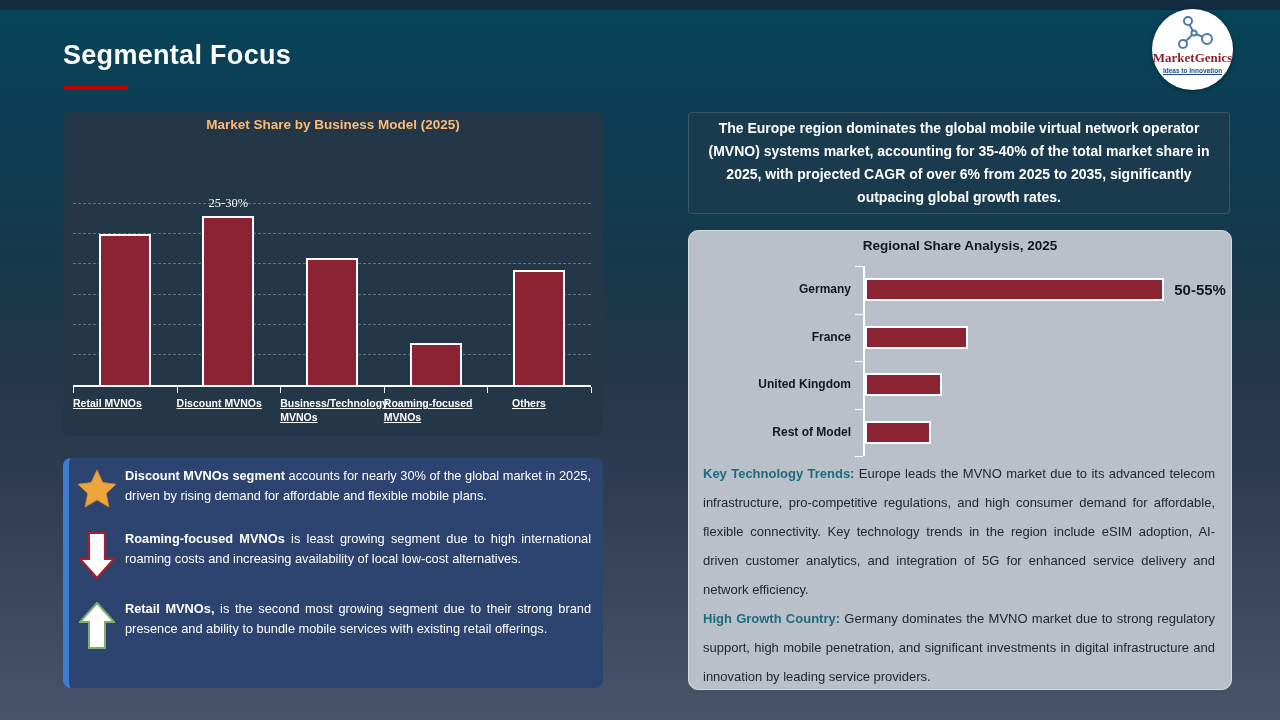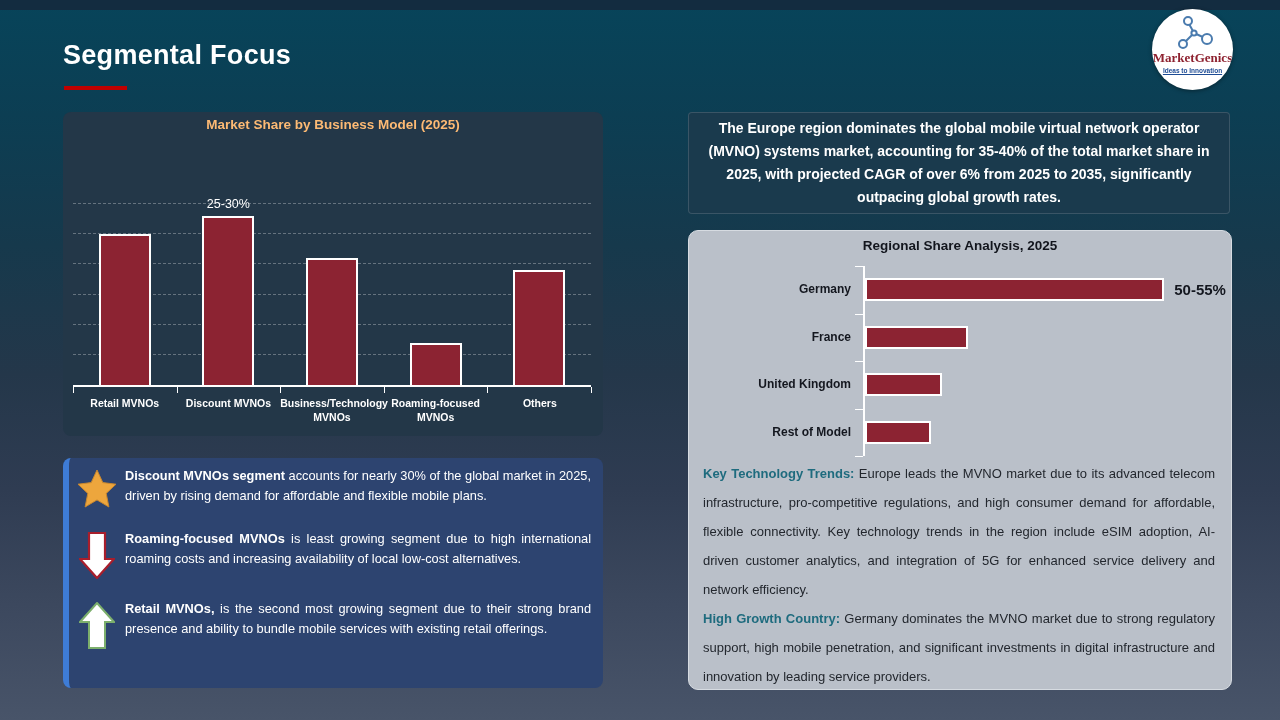--- a/index.html
+++ b/index.html
@@ -32,21 +32,21 @@
     background:#233748; border-radius:8px;
   }
   .vchart-title { text-align:center; padding-top:5px; color:#fdba74; font-weight:bold; font-size:13.5px; }
   .vplot { position:absolute; left:10px; top:62px; width:518px; height:211px; }
   .vgrid { position:absolute; left:0; width:518px; height:0; border-top:1px dashed rgba(255,255,255,.30); }
   .vbar { position:absolute; bottom:0; width:52px; background:#8C2332; border:2px solid #FFFFFF; border-bottom:none; }
   .vbar-label { position:absolute; color:#FFFFFF; font-size:12.5px; text-align:center; width:80px; }
   .vaxis { position:absolute; left:10px; top:273px; width:518px; height:2px; background:#FFFFFF; }
   .vtick { position:absolute; top:275px; width:1px; height:6px; background:#FFFFFF; }
   .vcats { position:absolute; left:10px; top:285px; width:518px; }
-  .vcat { position:absolute; top:0; color:#FFFFFF; font-size:10.5px; font-weight:bold; text-align:center; line-height:1.3; }
+  .vcat { position:absolute; top:0; color:#FFFFFF; font-size:10.5px; font-weight:bold; line-height:1.3;text-decoration:underline; }
 
   
   .insights {
     position:absolute; left:63px; top:458px; width:540px; height:230px;
     background:#2D4470; border-radius:8px; border-left:6px solid #3E7CD6;
     display:flex; flex-direction:column; gap:20px; padding:8px 12px 8px 0;
   }
   .insight-row { display:flex; align-items:flex-start; }
   .insight-icon { width:56px; min-width:56px; display:flex; justify-content:center; margin-top:3px; }
   .insight-text { flex:1; color:#FFFFFF; font-size:12.8px; line-height:19.5px; text-align:justify; }
@@ -105,40 +105,40 @@
     <div class="vchart-title">Market Share by Business Model (2025)</div>
     <div class="vplot" id="vplot">
         <div class="vgrid" style="bottom: 30.15px;"></div>
         <div class="vgrid" style="bottom: 60.3px;"></div>
         <div class="vgrid" style="bottom: 90.45px;"></div>
         <div class="vgrid" style="bottom: 120.6px;"></div>
         <div class="vgrid" style="bottom: 150.75px;"></div>
         <div class="vgrid" style="bottom: 180.9px;"></div>
         <div class="vbar" style="left: 25.8px; height: 150.75px; background: rgb(140, 35, 50);"></div>
         <div class="vbar" style="left: 129.4px; height: 168.84px; background: rgb(140, 35, 50);"></div>
-        <div class="vbar-label" style="left: 115.4px; bottom: 173.84px;">25-30%</div>
+        <div class="vbar-label" style="left: 115.4px; bottom: 173.84px; font-family: Liberation Serif, serif;">25-30%</div>
         <div class="vbar" style="left: 233px; height: 126.63px; background: rgb(140, 35, 50);"></div>
         <div class="vbar" style="left: 336.6px; height: 42.21px; background: rgb(140, 35, 50);"></div>
         <div class="vbar" style="left: 440.2px; height: 114.57px; background: rgb(140, 35, 50);"></div>
       </div>
     <div class="vaxis"></div>
     <div id="vticks">
         <div class="vtick" style="left: 10px;"></div>
         <div class="vtick" style="left: 113.6px;"></div>
         <div class="vtick" style="left: 217.2px;"></div>
         <div class="vtick" style="left: 320.8px;"></div>
         <div class="vtick" style="left: 424.4px;"></div>
         <div class="vtick" style="left: 528px;"></div>
       </div>
     <div class="vcats" id="vcats">
         <div class="vcat" style="left: 0px; width: 103.6px;">Retail MVNOs</div>
         <div class="vcat" style="left: 103.6px; width: 103.6px;">Discount MVNOs</div>
         <div class="vcat" style="left: 207.2px; width: 103.6px;">Business/Technology MVNOs</div>
         <div class="vcat" style="left: 310.8px; width: 103.6px;">Roaming-focused MVNOs</div>
-        <div class="vcat" style="left: 415px; width: 103.6px;">Others</div>
+        <div class="vcat" style="left: 439px; width: 103.6px;">Others</div>
       </div>
   </section>
 
   <section class="insights">
     <div class="insight-row">
       <span class="insight-icon">
         <svg width="40" height="40" viewBox="0 0 40 40">
             <polygon points="20,1 25.8,13.6 39,15.2 29.2,24.4 31.9,38 20,30.9 8.1,38 10.8,24.4 1,15.2 14.2,13.6" fill="#EDA63D" stroke="#C8872F" stroke-width="1"></polygon>
           </svg>
       </span>

